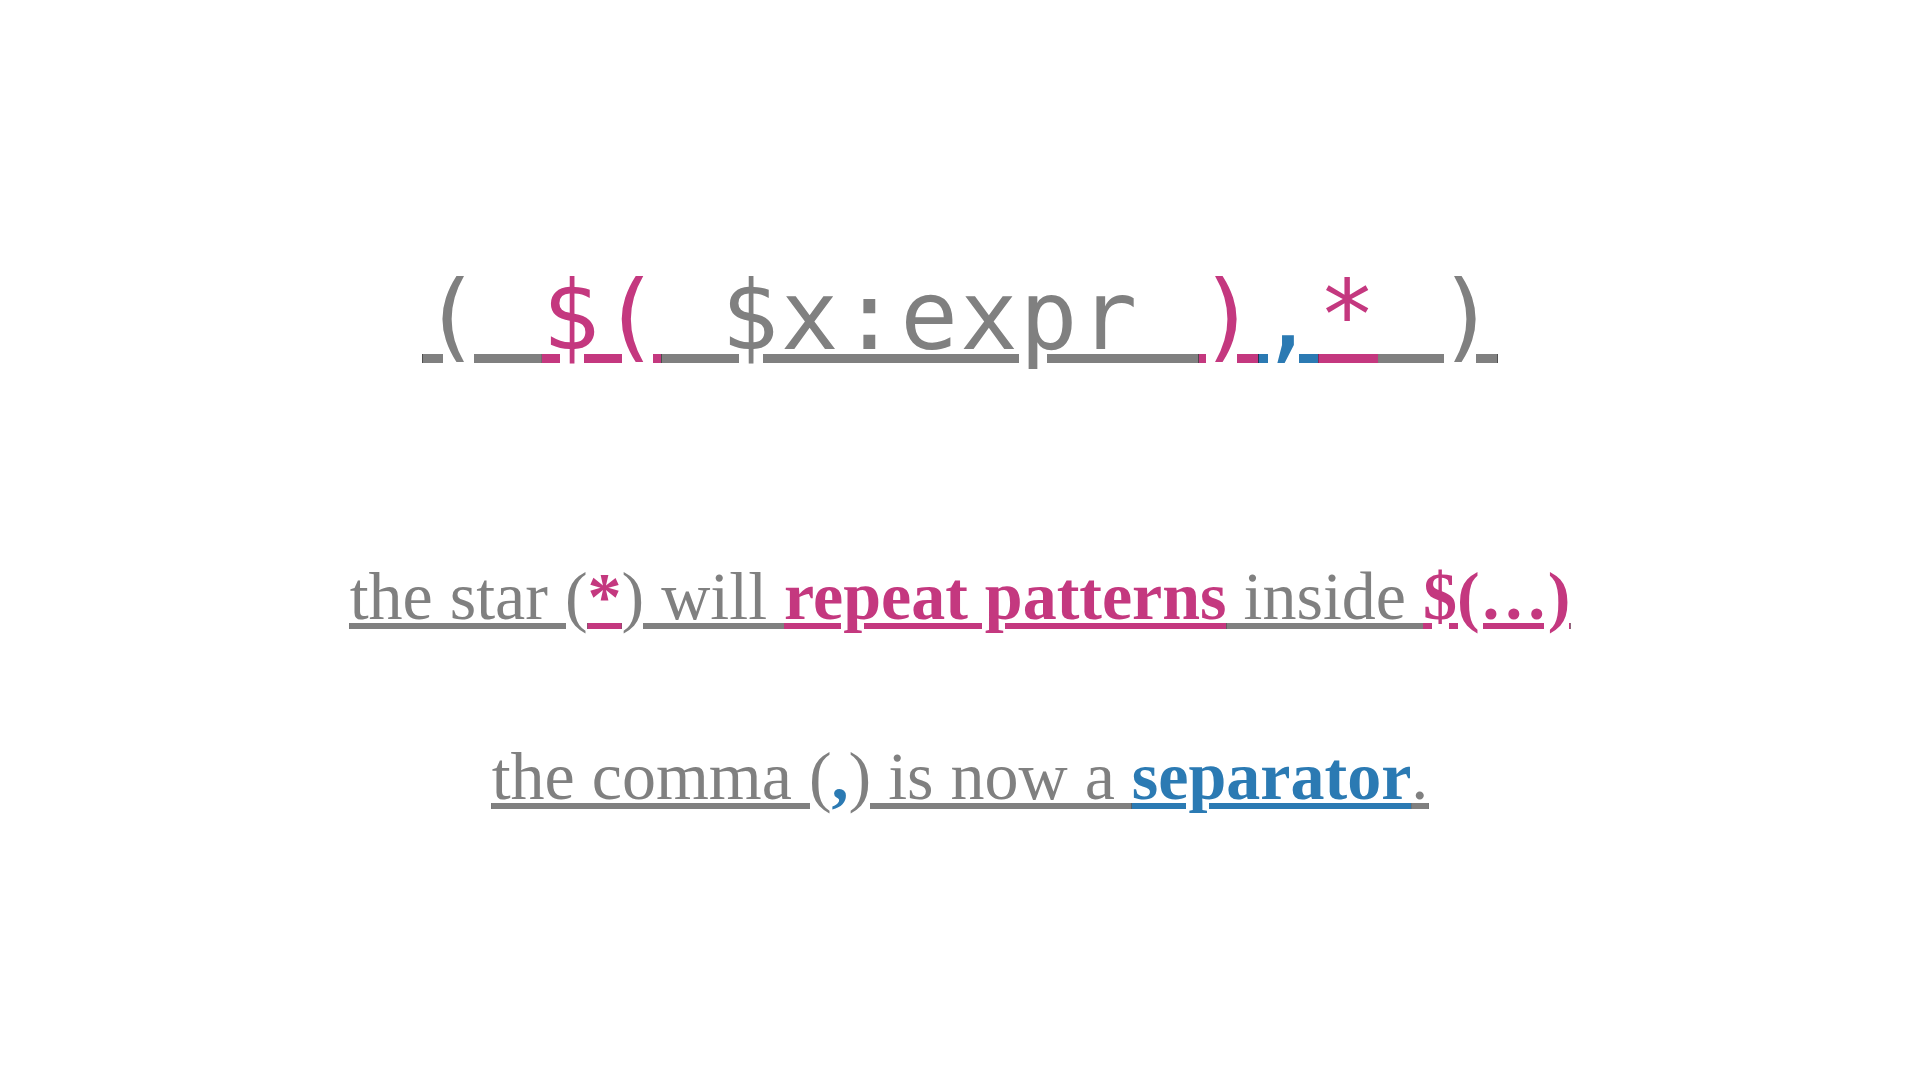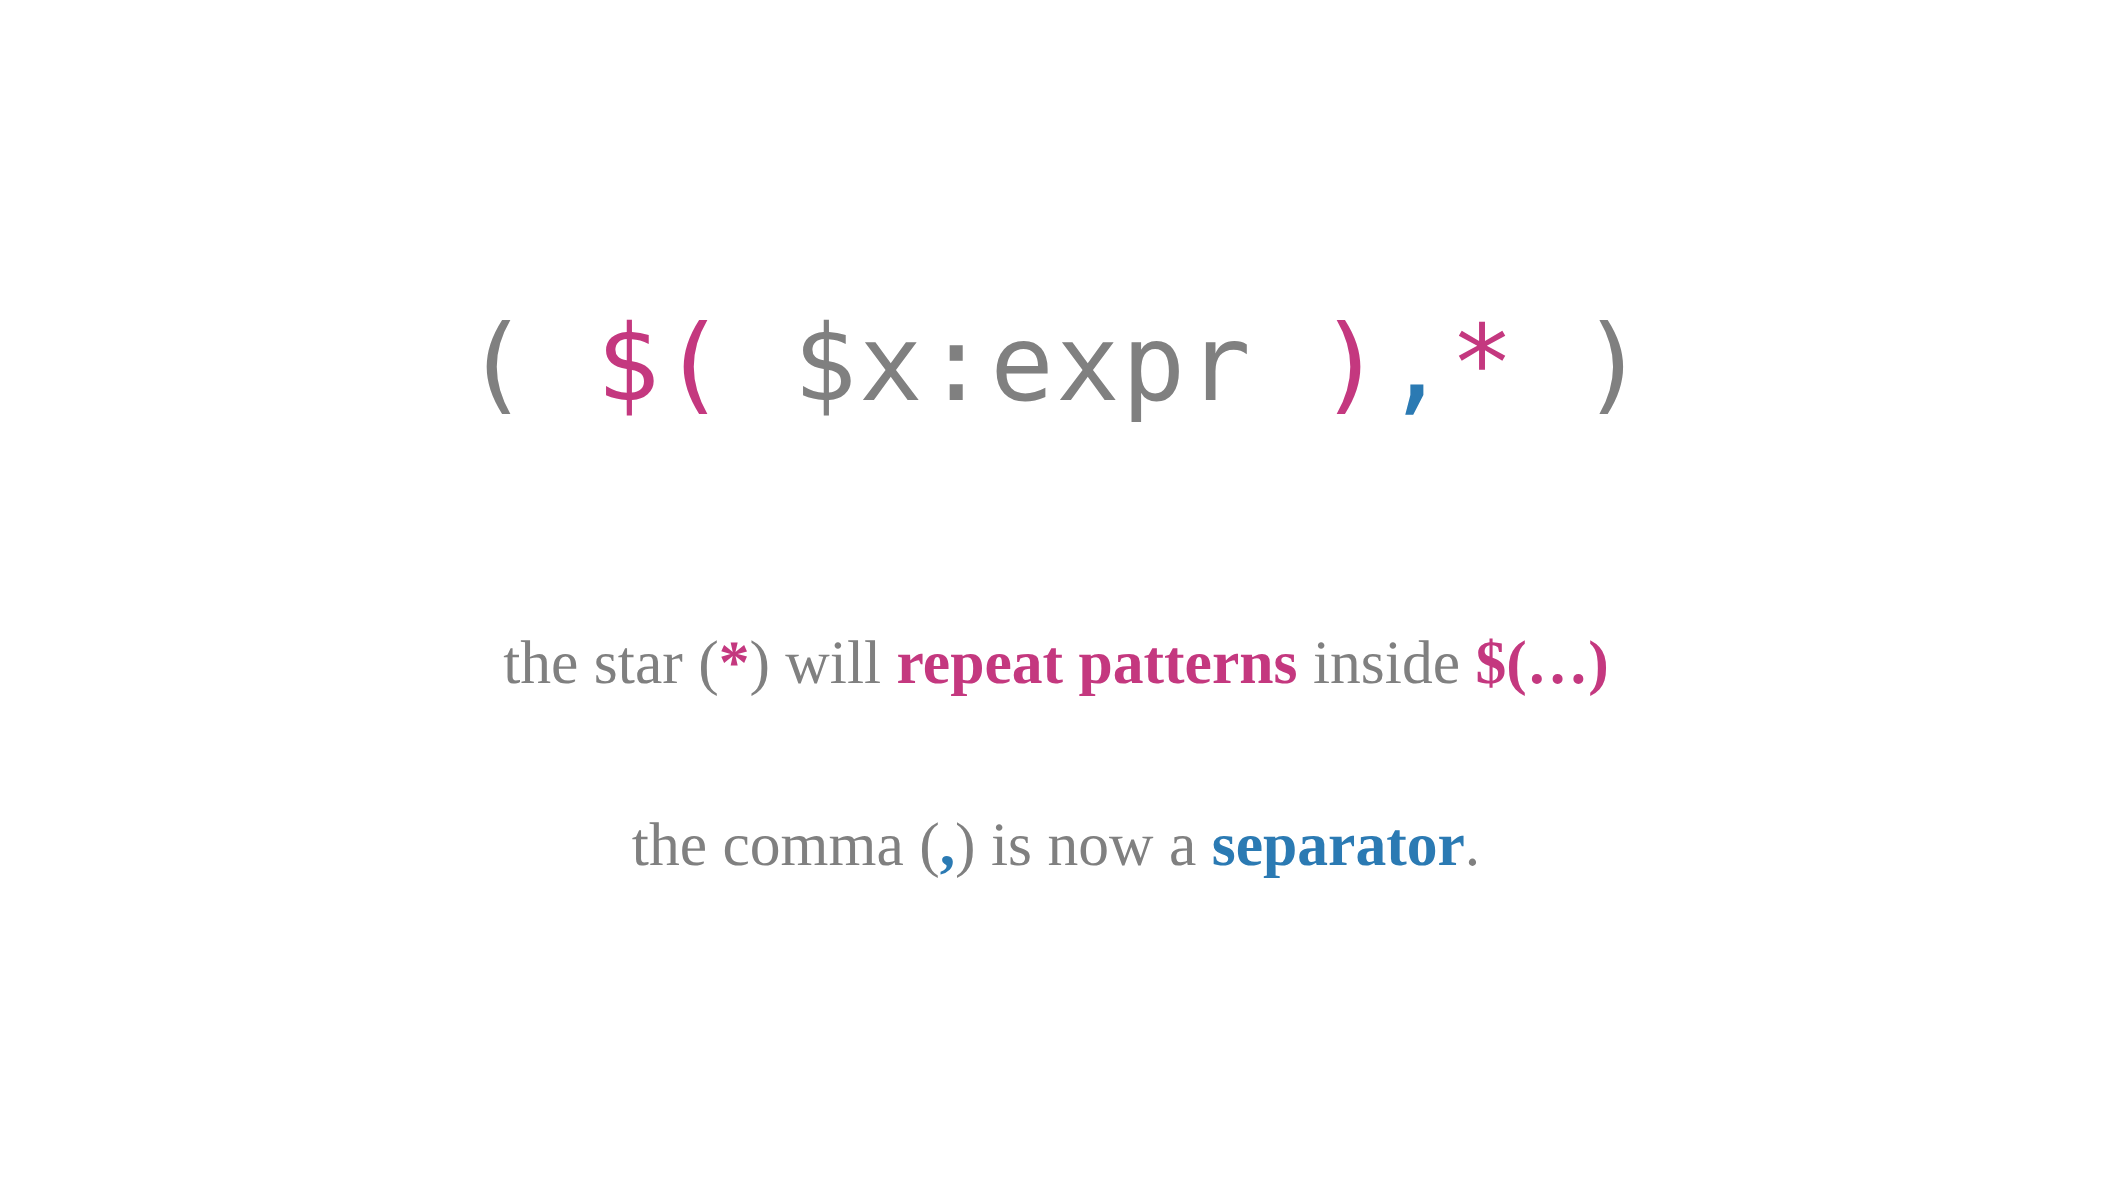--- a/index.html
+++ b/index.html
@@ -1,18 +1,19 @@
 <!DOCTYPE html>
 <html><head>
   <meta charset="utf-8">
   <style>
     * {
       margin: 0;
       padding: 0;
       box-sizing: border-box;
+      text-decoration: underline;
     }
     body {
       width: 1920px;
       height: 1080px;
       background: #ffffff;
       display: flex;
       flex-direction: column;
       align-items: center;
       justify-content: center;
       font-family: "Comic Sans MS", "Chalkboard SE", "Chalkboard", cursive;
@@ -22,21 +23,21 @@
       font-size: 96px;
       font-weight: 400;
       letter-spacing: 0.02em;
       margin-bottom: 180px;
       white-space: pre;
     }
     .gray { color: #808080; }
     .magenta { color: #c4387f; }
     .blue { color: #2b7ab3; }
     .explain {
-      font-size: 56px;
+      font-size: 68px;
       color: #808080;
       text-align: center;
       line-height: 1.3;
     }
     .explain-line2 {
       margin-top: 92px;
     }
     .bold { font-weight: bold; }
   </style>
 </head>

